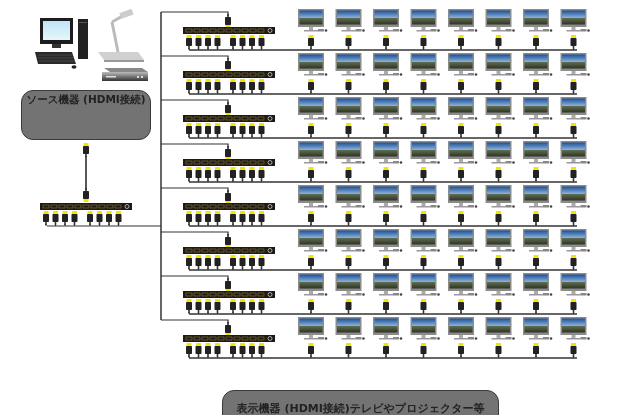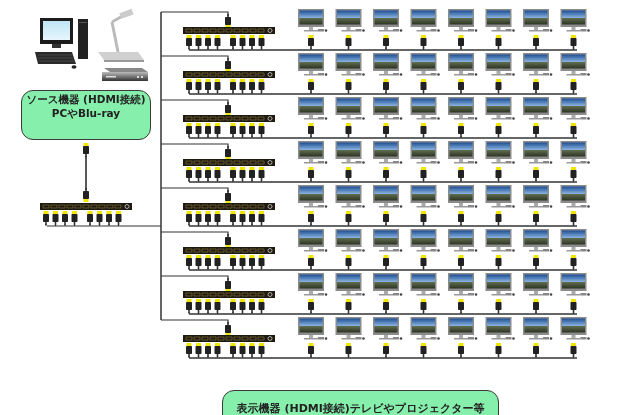--- a/index.html
+++ b/index.html
@@ -1,18 +1,18 @@
 <!DOCTYPE html>
 <html><head>
 <meta charset="utf-8">
 <style>
   html,body{margin:0;padding:0;background:#fff;}
   body{width:625px;height:415px;position:relative;overflow:hidden;font-family:"DejaVu Sans","Liberation Sans",sans-serif;}
   #diagram{position:absolute;left:0;top:0;width:625px;height:415px;}
-  .label-box{position:absolute;background:#86efac;border:1.5px solid #3a3a3a;border-radius:12px;color:#222;font-weight:bold;text-align:center;}
+  .label-box{position:absolute;background:#737373;border:1.5px solid #3a3a3a;border-radius:12px;color:#222;font-weight:bold;text-align:center;}
   #src-label{left:21px;top:90px;width:128px;height:46px;font-size:10.5px;line-height:13.5px;padding-top:2px;}
   #dst-label{left:222px;top:366px;width:275px;height:36px;font-size:11px;line-height:36px;margin-top:24px;}
   #src-label div{white-space:nowrap;}
 </style>
 </head>
 <body>
 
 <svg id="diagram" width="625" height="415" viewBox="0 0 625 415" xmlns="http://www.w3.org/2000/svg">
   <defs>
     <linearGradient id="sky" x1="0" y1="0" x2="0" y2="1">
@@ -628,16 +628,15 @@
       <g>
         <use href="#monitor" x="560.5" y="317"></use>
         <use href="#plug" x="573.5" y="343"></use>
         <line x1="573.5" y1="356" x2="573.5" y2="358" stroke="#333" stroke-width="1"></line>
       </g>
     </g>
 </svg>
 
 <div id="src-label" class="label-box">
   <div>ソース機器 (HDMI接続)</div>
-  <div>PCやBlu-ray</div>
 </div>
 
 <div id="dst-label" class="label-box">表示機器 (HDMI接続)テレビやプロジェクター等</div>
 
 </body></html>

